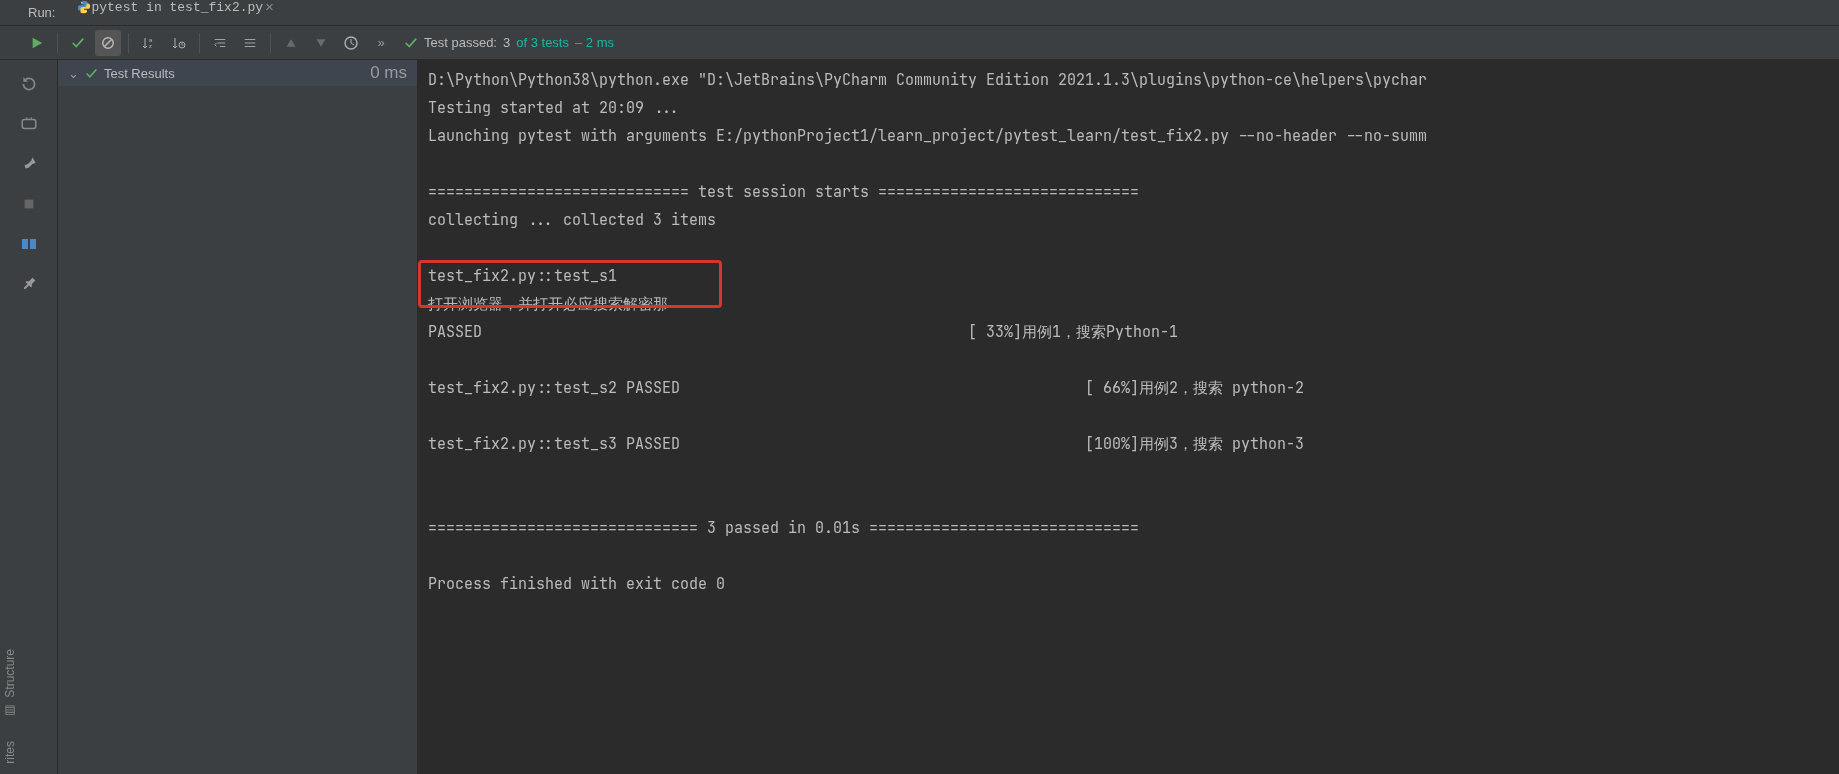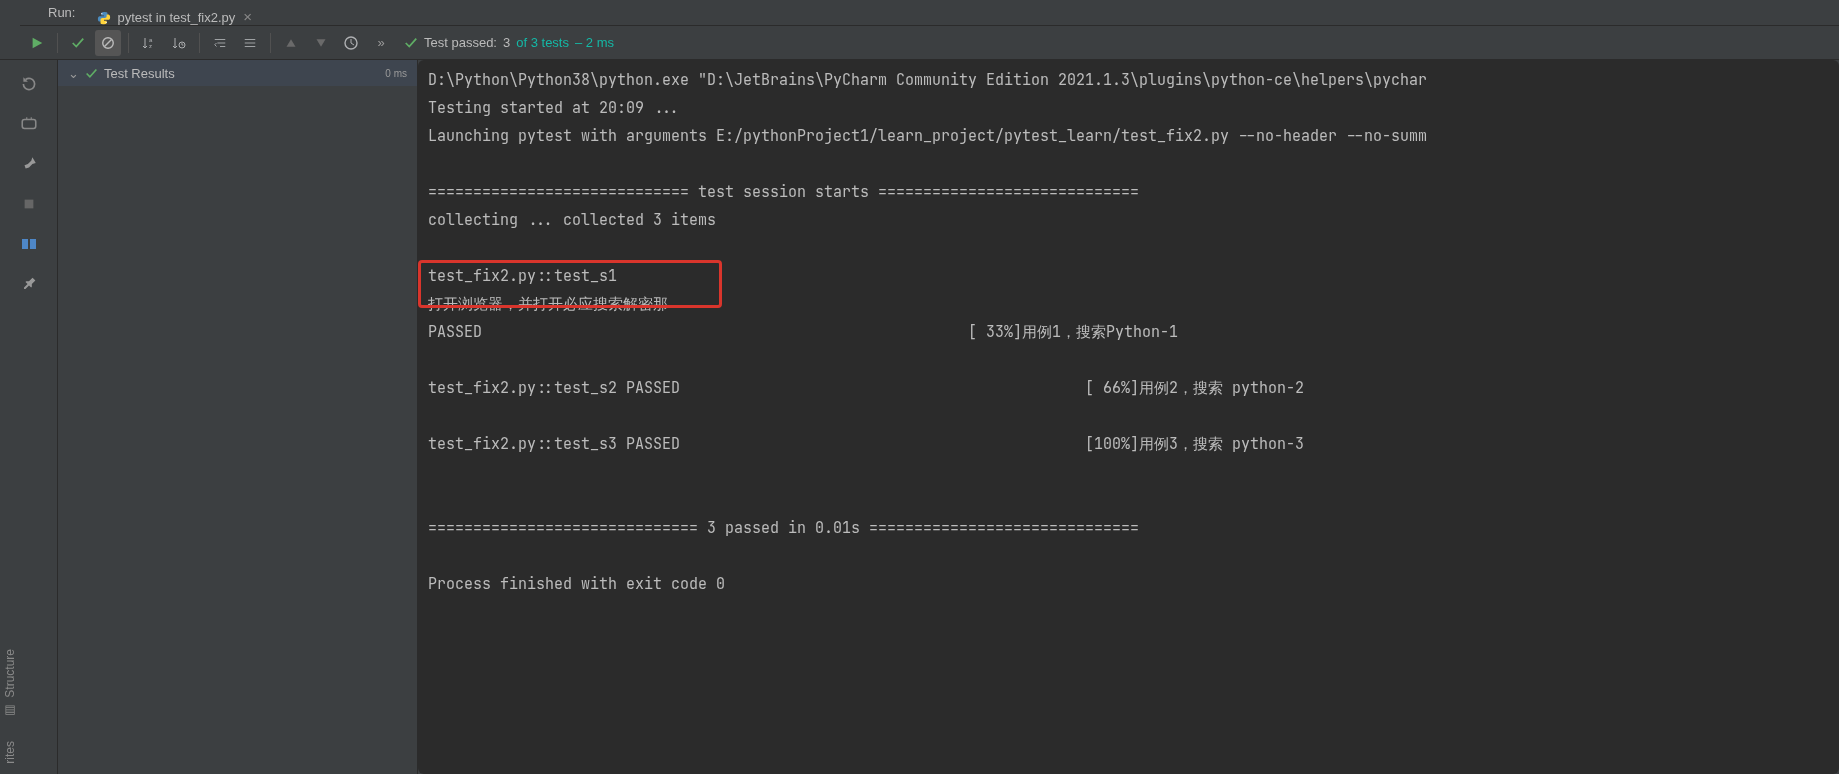--- a/index.html
+++ b/index.html
@@ -15,30 +15,29 @@
     flex-direction: column;
   }
   .tabbar {
     height: 26px;
     background: #3c3f41;
     border-bottom: 1px solid #2b2b2b;
     display: flex;
     align-items: center;
     padding-left: 28px;
     gap: 14px;
-    margin-left: 20px;
   }
   .tabbar .run-label { color: #bbb; font-size: 13px; }
   .tab {
     display: flex;
-    align-items: flex-end;
-    gap: 6px;
+    align-items: flex-start;
     color: #bbb;
     height: 100%;
     padding: 0 8px;
+    font-family: Liberation Mono, monospace;
   }
   .tab .close { color: #888; margin-left: 2px; font-size: 15px; }
   .toolbar {
     height: 34px;
     background: #3c3f41;
     border-bottom: 1px solid #2b2b2b;
     display: flex;
     align-items: center;
     padding-left: 24px;
     gap: 4px;
@@ -91,33 +90,32 @@
   .tree-row {
     display:flex;
     align-items:center;
     height:26px;
     padding:0 10px;
     background:#4b6eaf22;
     color:#bbb;
     justify-content:space-between;
   }
   .tree-row .left { display:flex;align-items:center;gap:6px; }
-  .tree-row .time { color:#9a9a9a; font-size:10px; }
+  .tree-row .time { color:#9a9a9a; font-size:17px; }
   .console {
     flex:1;
     background:#2b2b2b;
     color:#bcbcbc;
     font-family: "JetBrains Mono","Consolas",monospace;
     font-size:15px;
     line-height:28px;
     padding:6px 10px 10px 10px;
     white-space:pre;
     overflow:hidden;
     position:relative;
-    border-radius:6px;
   }
   .hl-box {
     position:absolute;
     border:3px solid #d9352c;
     border-radius:4px;
     pointer-events:none;
   }
   svg { display:block; }
   .green { color:#5fad65; }
   .play { color:#5fad65; }

